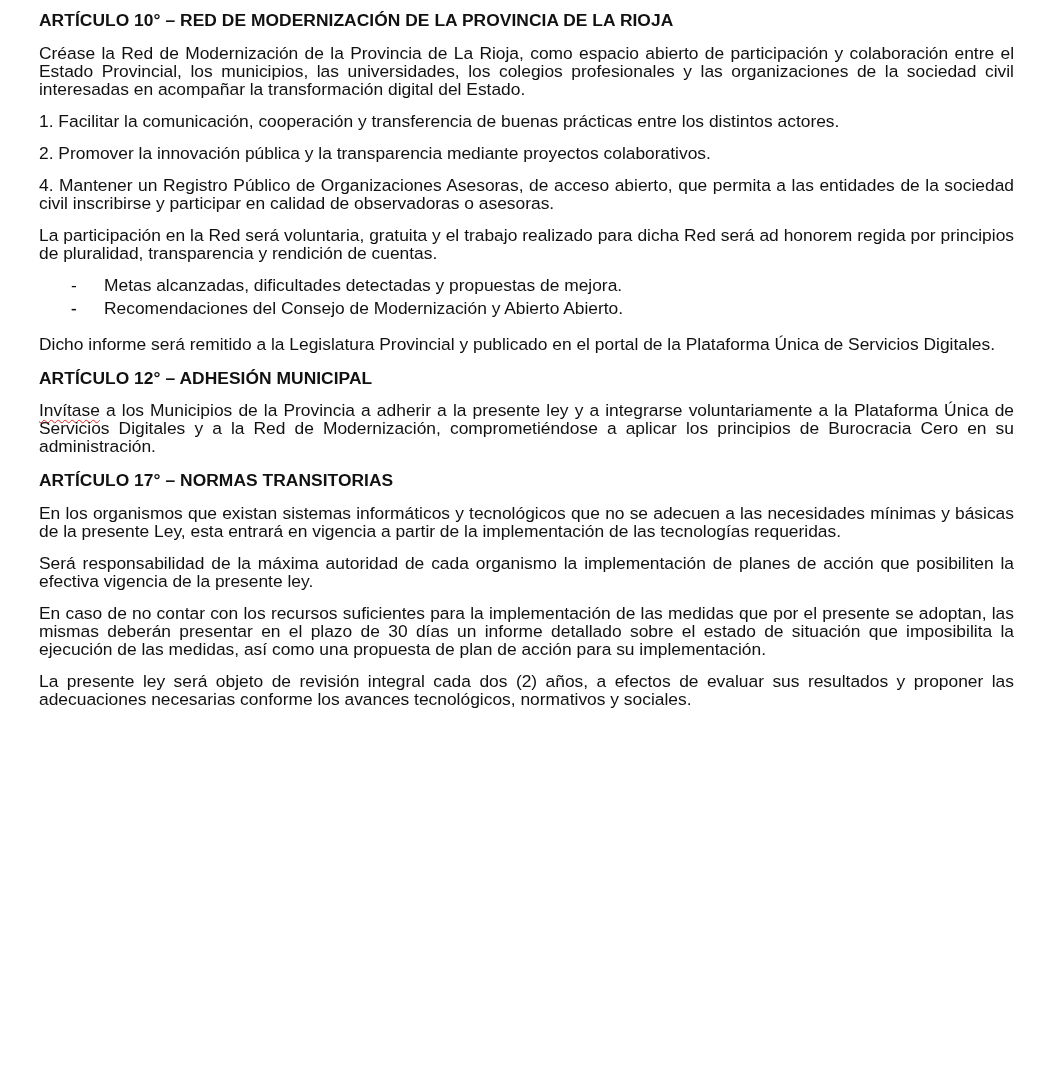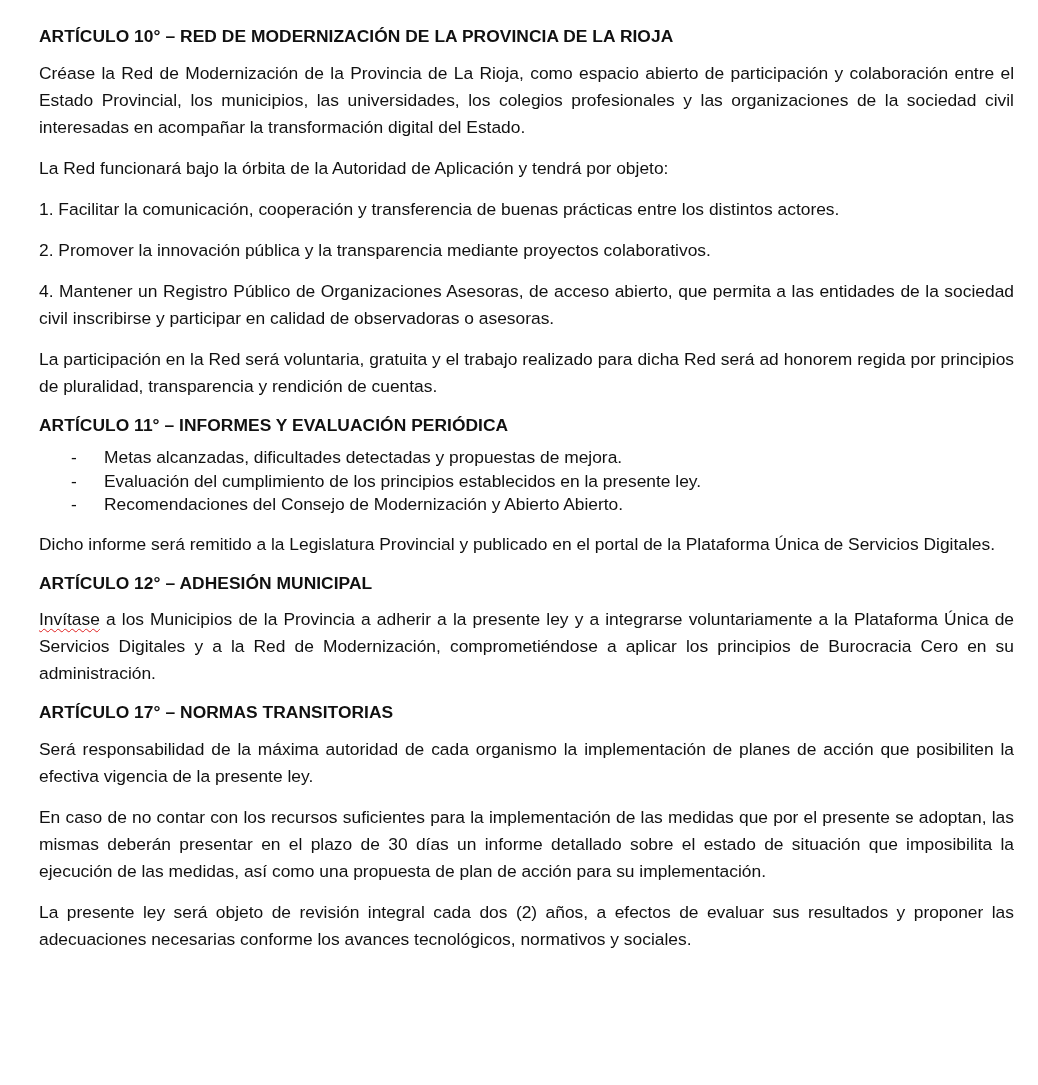--- a/index.html
+++ b/index.html
@@ -1,27 +1,27 @@
 <!DOCTYPE html>
 <html><head>
 <meta charset="utf-8">
 <style>
   html, body { margin: 0; padding: 0; background: #ffffff; }
   body {
     width: 1038px; height: 1085px; overflow: hidden;
     font-family: "Liberation Sans", sans-serif;
     color: #111111;
   }
-  .page { position: relative; padding: 25px 24px 0 39px; }
+  .page { position: relative; padding: 9px 24px 0 39px; }
   .heading {
     font-weight: bold; font-size: 17.4px; line-height: 23.5px;
     margin: 0 0 11px 0; letter-spacing: 0.05px;
   }
   .para {
-    font-size: 17.4px; line-height: 27px; margin: 0 0 14px 0;
+    font-size: 17.4px; line-height: 18px; margin: 0 0 14px 0;
     text-align: justify; text-align-last: left;
   }
   .bullets { list-style: none; margin: -2px 0 14px 0; padding: 0; }
   .bullets li {
     position: relative; font-size: 17.4px; line-height: 23.6px;
     padding-left: 65px;
   }
   .bullets li .dash { position: absolute; left: 32px; top: 0; }
   .spell {
     text-decoration: underline wavy #e02020;
@@ -31,51 +31,49 @@
   }
 </style>
 </head>
 <body>
 
 <div class="page">
 
   <section>
     <h2 class="heading">ARTÍCULO 10° – RED DE MODERNIZACIÓN DE LA PROVINCIA DE LA RIOJA</h2>
     <p class="para">Créase la Red de Modernización de la Provincia de La Rioja, como espacio abierto de participación y colaboración entre el Estado Provincial, los municipios, las universidades, los colegios profesionales y las organizaciones de la sociedad civil interesadas en acompañar la transformación digital del Estado.</p>
-    <p class="para">La Red funcionará bajo la órbita de la Autoridad de Aplicación y tendrá por objeto:</p>
     <p class="para">1. Facilitar la comunicación, cooperación y transferencia de buenas prácticas entre los distintos actores.</p>
     <p class="para">2. Promover la innovación pública y la transparencia mediante proyectos colaborativos.</p>
     <p class="para">4. Mantener un Registro Público de Organizaciones Asesoras, de acceso abierto, que permita a las entidades de la sociedad civil inscribirse y participar en calidad de observadoras o asesoras.</p>
     <p class="para">La participación en la Red será voluntaria, gratuita y el trabajo realizado para dicha Red será ad honorem regida por principios de pluralidad, transparencia y rendición de cuentas.</p>
   </section>
 
   <section>
-    <h2 class="heading">ARTÍCULO 11° – INFORMES Y EVALUACIÓN PERIÓDICA</h2>
     <ul class="bullets">
       <li>
         <span class="dash">-</span>
         <span>Metas alcanzadas, dificultades detectadas y propuestas de mejora.</span>
       </li>
       <li>
         <span class="dash">-</span>
-        <span>Evaluación del cumplimiento de los principios establecidos en la presente ley.</span>
       </li>
       <li>
         <span class="dash">-</span>
         <span>Recomendaciones del Consejo de Modernización y Abierto Abierto.</span>
       </li>
     </ul>
     <p class="para">Dicho informe será remitido a la Legislatura Provincial y publicado en el portal de la Plataforma Única de Servicios Digitales.</p>
   </section>
 
   <section>
     <h2 class="heading">ARTÍCULO 12° – ADHESIÓN MUNICIPAL</h2>
     <p class="para"><span class="spell" style="text-decoration-color: rgb(224, 32, 32);">Invítase</span><span> a los Municipios de la Provincia a adherir a la presente ley y a integrarse voluntariamente a la Plataforma Única de Servicios Digitales y a la Red de Modernización, comprometiéndose a aplicar los principios de Burocracia Cero en su administración.</span></p>
   </section>
 
   <section>
     <h2 class="heading">ARTÍCULO 17° – NORMAS TRANSITORIAS</h2>
+    <p class="para">En los organismos que existan sistemas informáticos y tecnológicos que no se adecuen a las necesidades mínimas y básicas de la presente Ley, esta entrará en vigencia a partir de la implementación de las tecnologías requeridas.</p>
     <p class="para">Será responsabilidad de la máxima autoridad de cada organismo la implementación de planes de acción que posibiliten la efectiva vigencia de la presente ley.</p>
     <p class="para">En caso de no contar con los recursos suficientes para la implementación de las medidas que por el presente se adoptan, las mismas deberán presentar en el plazo de 30 días un informe detallado sobre el estado de situación que imposibilita la ejecución de las medidas, así como una propuesta de plan de acción para su implementación.</p>
     <p class="para">La presente ley será objeto de revisión integral cada dos (2) años, a efectos de evaluar sus resultados y proponer las adecuaciones necesarias conforme los avances tecnológicos, normativos y sociales.</p>
   </section>
 
 </div>
 
 </body></html>

